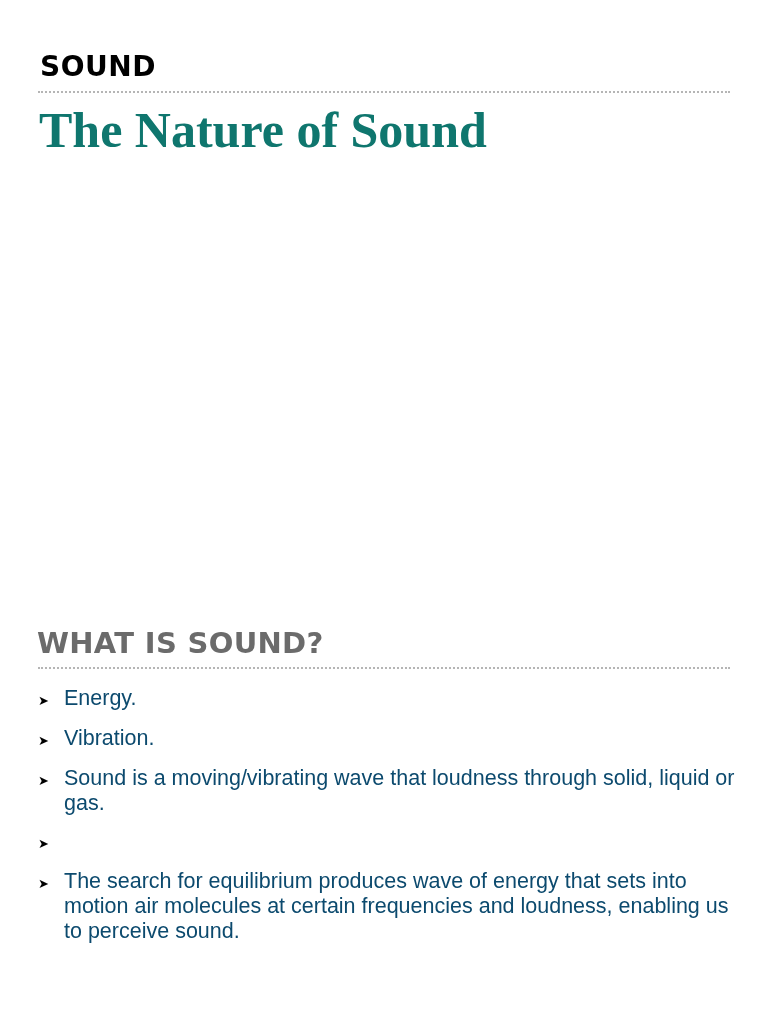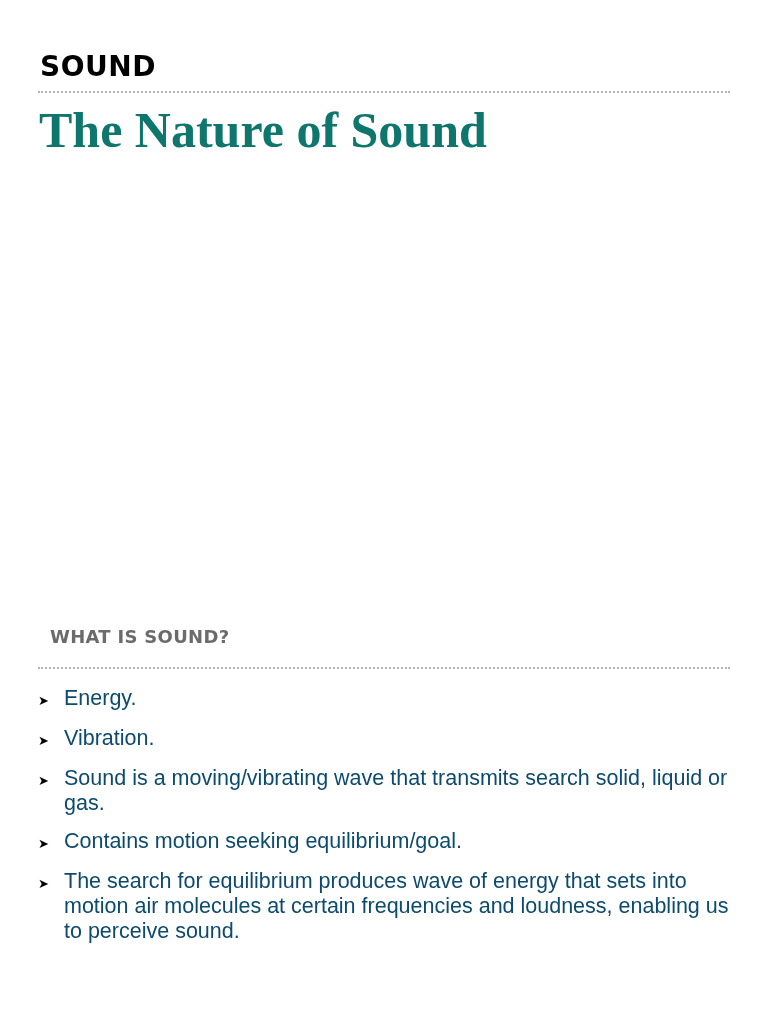--- a/index.html
+++ b/index.html
@@ -16,21 +16,21 @@
     .rule.top { top: 91px; }
     .rule.mid { top: 667px; }
     .title {
       position: absolute; left: 39px; top: 101px;
       font-family: "Liberation Serif", serif; font-weight: bold;
       font-size: 50px; color: #0f766e; letter-spacing: 0px;
     }
     .section-heading {
       position: absolute; left: 37px; top: 626px;
       font-family: "DejaVu Sans", sans-serif; font-weight: bold;
-      font-size: 18px; color: #6b6b6b; letter-spacing: 0.3px; margin-left: 13px;
+      font-size: 29px; color: #6b6b6b; letter-spacing: 0.3px;
     }
     .bullets {
       position: absolute; left: 38px; top: 686px; width: 700px;
       margin: 0; padding: 0; list-style: none;
     }
     .bullets li {
       display: flex; align-items: flex-start;
       margin-bottom: 13px;
     }
     .arrow {
@@ -56,23 +56,22 @@
   <li>
     <span class="arrow">➤</span>
     <span class="btext">Energy.</span>
   </li>
   <li>
     <span class="arrow">➤</span>
     <span class="btext">Vibration.</span>
   </li>
   <li>
     <span class="arrow">➤</span>
-    <span class="btext">Sound is a moving/vibrating wave that transmits search solid, liquid or gas.</span>
+    <span class="btext">Sound is a moving/vibrating wave that loudness through solid, liquid or gas.</span>
   </li>
   <li>
     <span class="arrow">➤</span>
-    <span class="btext">Contains motion seeking equilibrium/goal.</span>
   </li>
   <li>
     <span class="arrow">➤</span>
     <span class="btext">The search for equilibrium produces wave of energy that sets into motion air molecules at certain frequencies and loudness, enabling us to perceive sound.</span>
   </li>
 </ul>
 
 </body></html>

